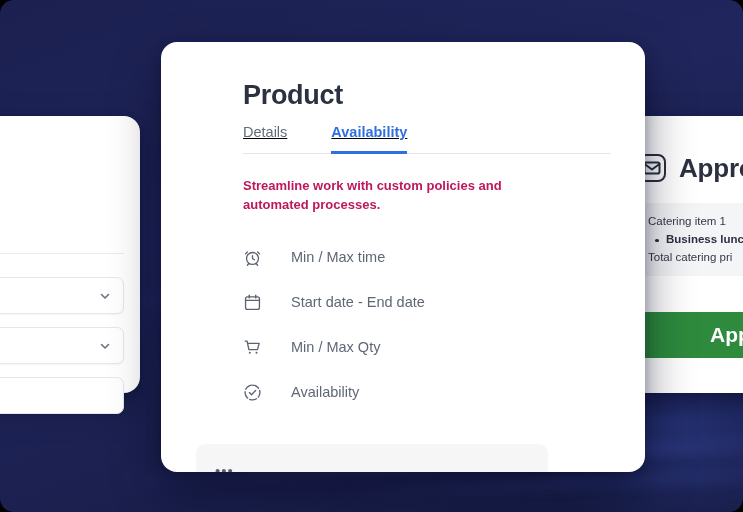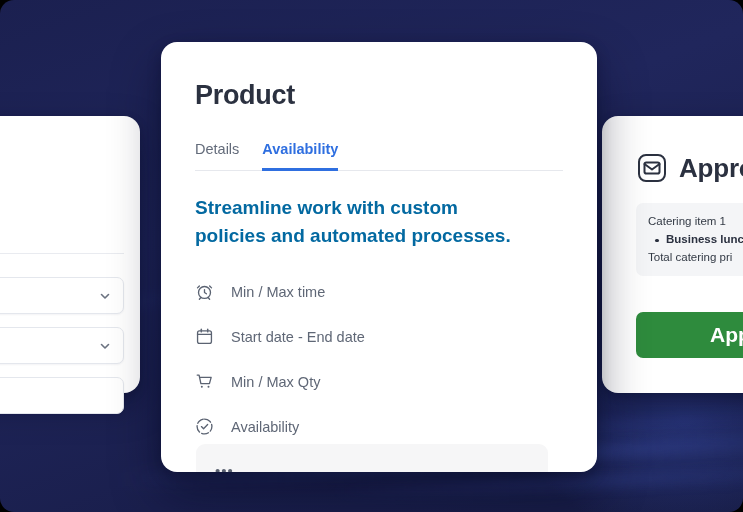--- a/index.html
+++ b/index.html
@@ -152,71 +152,73 @@
   }
 
   
   .card-main {
     left: 161px;
     top: 42px;
     width: 436px;
     height: 430px;
     overflow: hidden;
     box-shadow: 0 22px 50px rgba(4,7,28,.45), 0 5px 14px rgba(4,7,28,.28);
+    padding-left: 48px;
   }
   .main-pad { padding: 38px 34px 0 34px; }
 
   .page-title {
     margin: 0;
     font-size: 27px;
     font-weight: 700;
     color: #2b3140;
     letter-spacing: -0.3px;
   }
 
   .tabs {
     display: flex;
-    gap: 23px;
-    margin-top: 30px;
+    gap: 44px;
+    margin-top: 13px;
     border-bottom: 1px solid #e6e8ed;
     position: relative;
+    text-decoration: underline;
   }
   .tab {
     font-size: 14.5px;
     color: #636b7a;
     padding: 0 0 11px 0;
     cursor: pointer;
     border-bottom: 3px solid transparent;
     margin-bottom: -1px;
     white-space: nowrap;
   }
   .tab.active {
     color: #2f6fe0;
     font-weight: 700;
     border-bottom-color: #2f6fe0;
   }
 
   .lead {
     margin: 23px 0 0 0;
-    font-size: 19px;
-    font-weight: 700;
-    color: #0369a1;
+    font-size: 13px;
+    font-weight: 700;
+    color: #be185d;
     line-height: 1.45;
     max-width: 320px;
   }
 
   .feature-list {
     list-style: none;
     margin: 20px 0 0 0;
     padding: 0;
   }
   .feature-item {
     display: flex;
     align-items: center;
-    gap: 17px;
+    gap: 29px;
     height: 45px;
   }
   .feature-item .f-icon {
     width: 19px; height: 19px;
     flex: 0 0 19px;
     color: #5b6372;
   }
   .feature-item .f-label {
     font-size: 14.5px;
     color: #5f6776;

